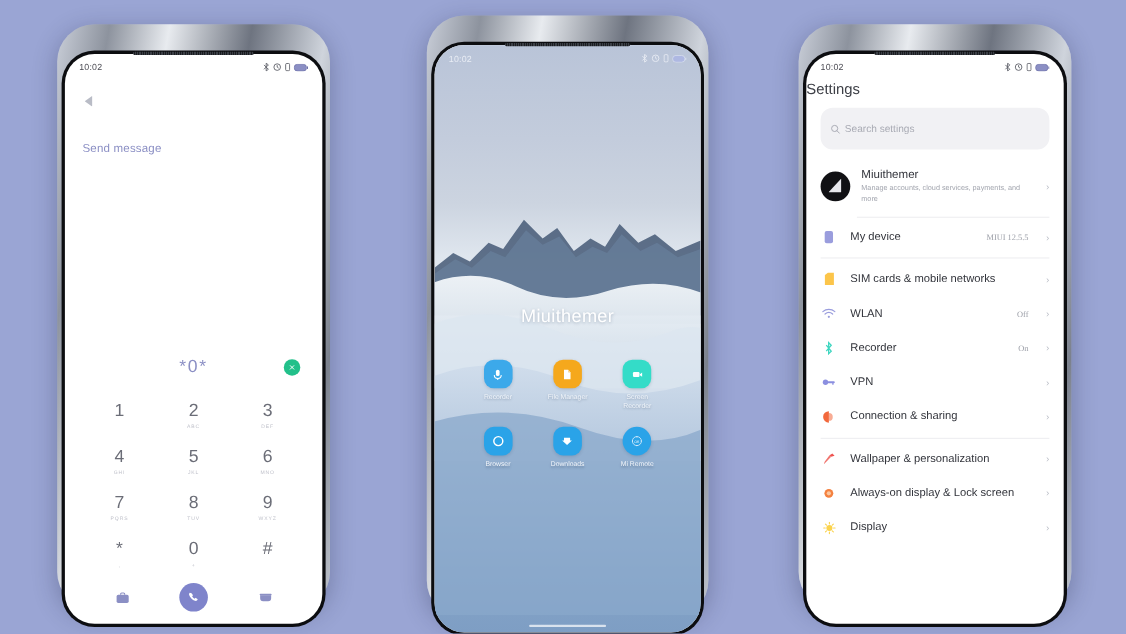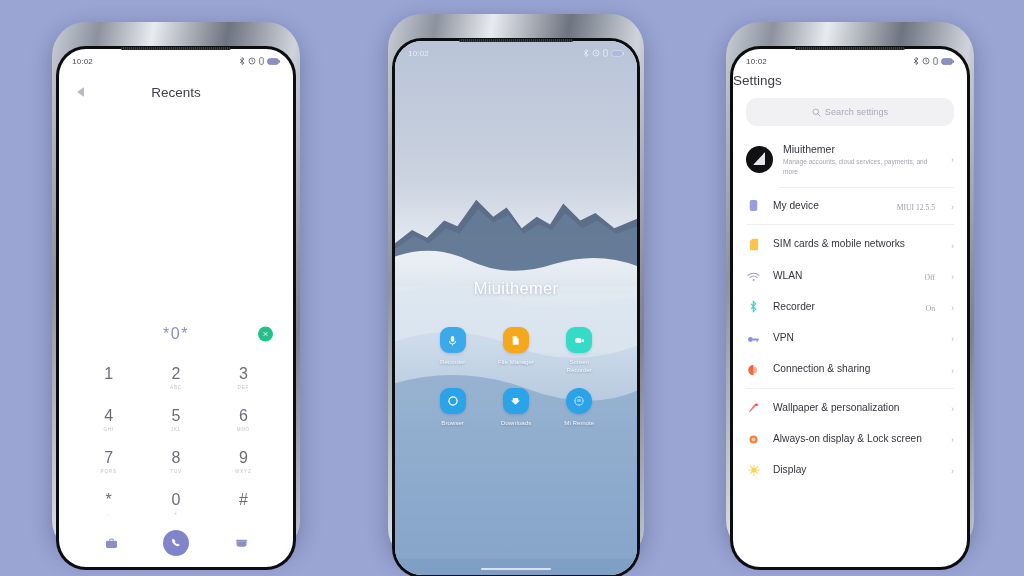--- a/index.html
+++ b/index.html
@@ -200,24 +200,24 @@
   .p3 { background: #fff; display: flex; flex-direction: column; }
 
   .p3-title {
     margin-top: 24px;
     text-align: left;
     font-size: 13.5px; color: #3e4047;
     padding-bottom: 10px;
   }
   .p3-search {
     margin: 0 13px 8px 13px;
-    height: 28px; border-radius: 11px;
+    height: 38px; border-radius: 11px;
     background: #f1f1f4;
     display: flex; align-items: center;
-    padding: 0 9px; gap: 4px; justify-content: center;
+    padding: 0 9px; gap: 4px;
   }
   .p3-search-txt { font-size: 9.2px; color: #a9abb4; }
 
   .p3-list { flex: 1 1 auto; overflow: hidden; }
 
   .acct-row {
     display: flex; align-items: center;
     padding: 9px 13px 9px 13px;
     gap: 10px;
   }
@@ -234,21 +234,21 @@
     border-radius: 1px;
   }
   .acct-text { flex: 1 1 auto; min-width: 0; }
   .acct-name { font-size: 10.5px; color: #33353c; margin-bottom: 2px; }
   .acct-sub { font-size: 6.6px; color: #a2a5ae; line-height: 1.45; }
 
   .divider { height: 1px; background: #eeeef1; margin: 2px 13px 2px 46px; }
   .divider.full { margin: 3px 13px; }
 
   .srow {
-    display: flex; align-items: flex-end;
+    display: flex; align-items: center;
     padding: 9px 13px;
     gap: 12px;
     min-height: 30px;
   }
   .srow-ic {
     width: 15px; flex: 0 0 15px;
     display: flex; align-items: center; justify-content: center;
   }
   .srow-lbl { flex: 1 1 auto; font-size: 10.2px; color: #33353c; line-height: 1.3; }
   .srow-val { font-size: 7.6px; color: #9b9ea7; margin-right: 4px; font-family: Liberation Serif, serif; }
@@ -297,24 +297,24 @@
                 <rect x=".4" y=".4" width="11.3" height="6.2" rx="3.1" fill="#8b8fc4" stroke="#6d70a8" stroke-width=".6"></rect>
                 <rect x="12.1" y="2.3" width="1" height="2.4" rx=".5" fill="#6d70a8"></rect>
               </svg>
           </span>
         </div>
 
         <div class="p1-header">
           <div class="p1-back">
               <div class="p1-back-tri"></div>
             </div>
-          <div class="p1-title">Recents</div>
         </div>
 
         <div class="p1-actions">
+          <div class="p1-action">Send message</div>
         </div>
 
         <div class="p1-spacer"></div>
 
         <div class="p1-numrow">
           <div class="p1-number">*0*</div>
           <div class="p1-del">
             <svg width="7" height="7" viewBox="0 0 8 8">
                 <path d="M2.2 2.2l3.6 3.6M5.8 2.2L2.2 5.8" stroke="#fff" stroke-width="1" stroke-linecap="round"></path>
               </svg>

